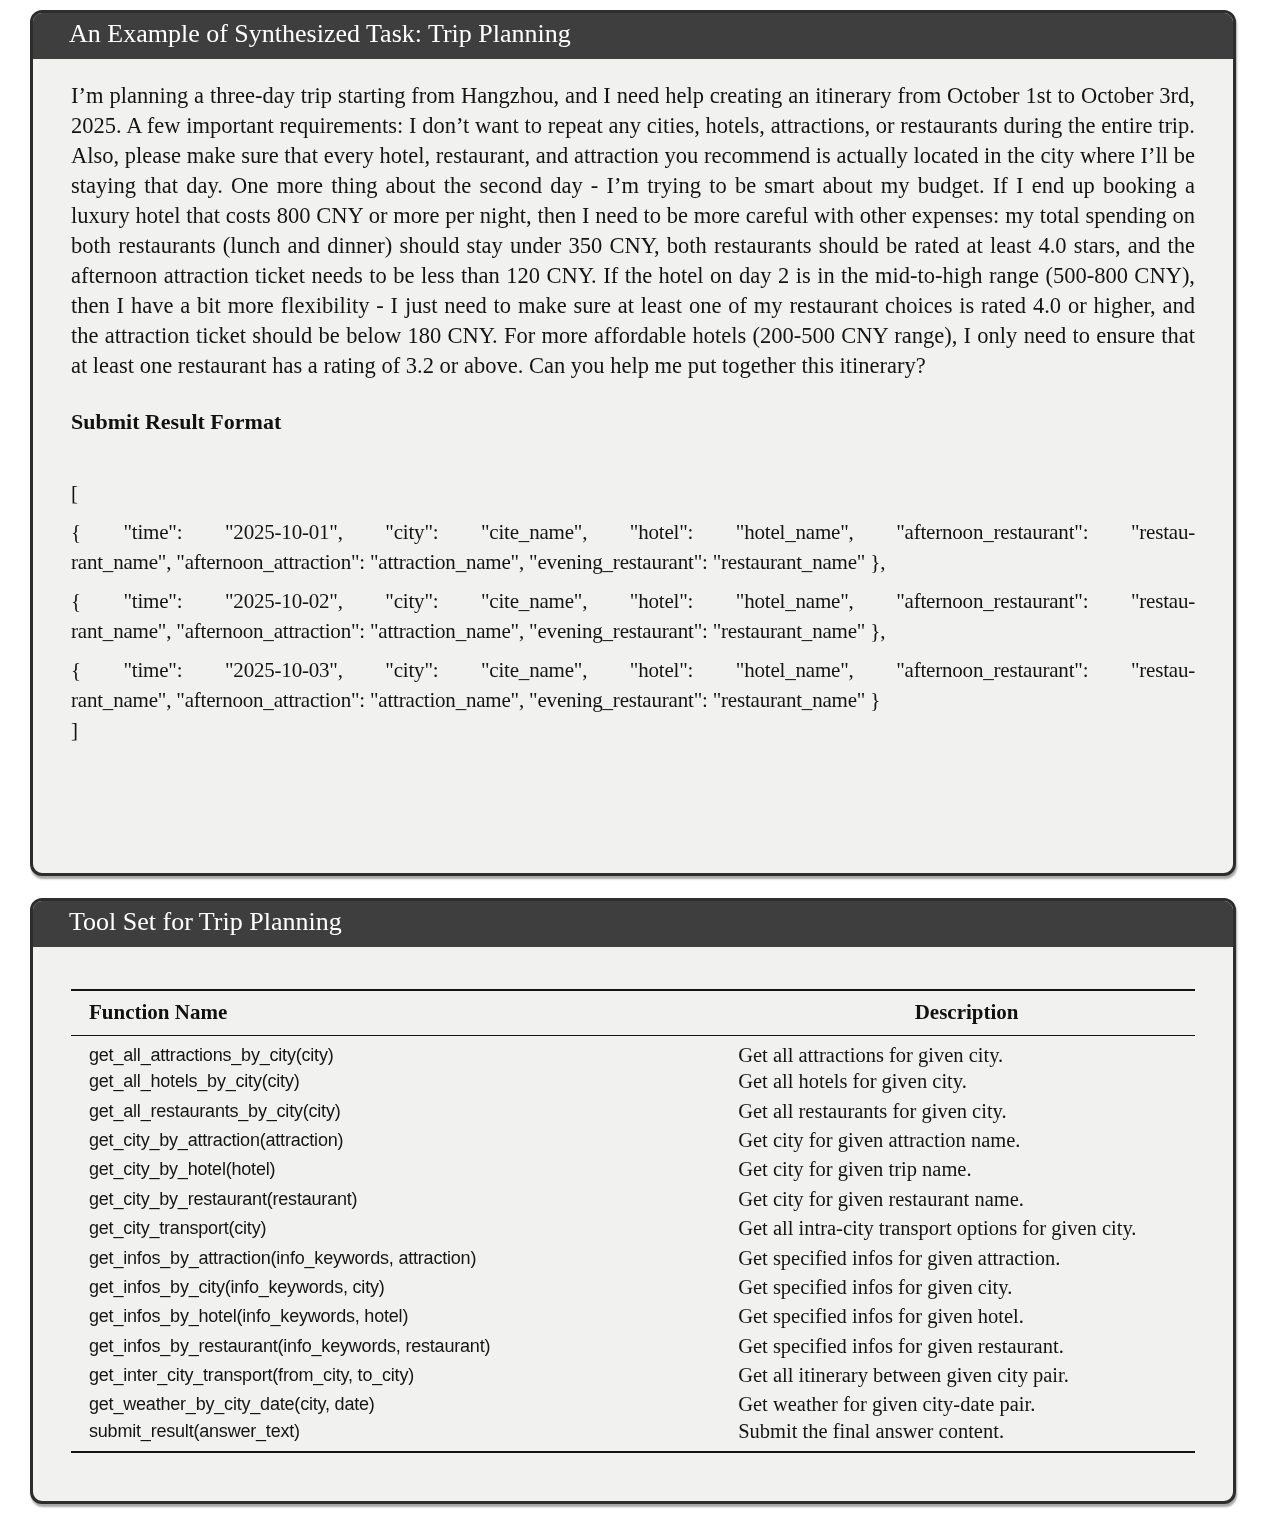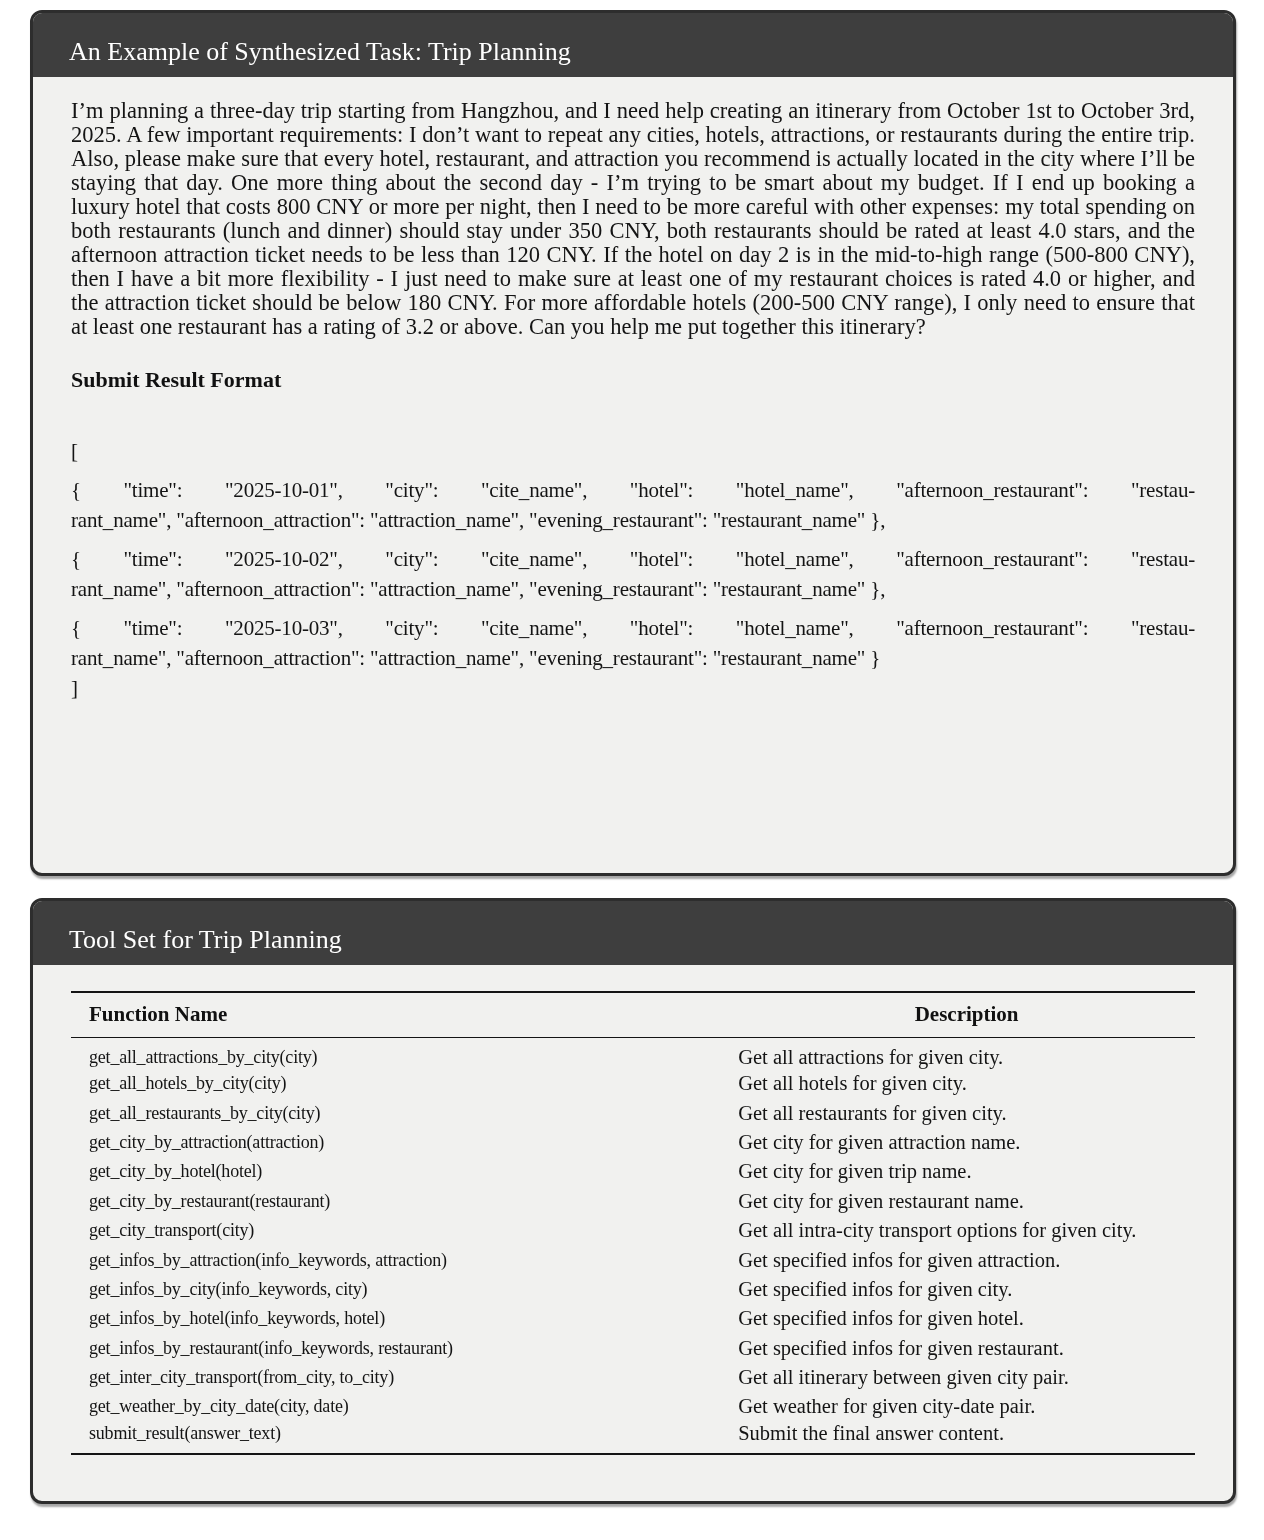--- a/index.html
+++ b/index.html
@@ -19,29 +19,29 @@
     box-shadow: 1px 3px 2px rgba(0,0,0,0.35);
     overflow: hidden;
   }
   .panel-task  { min-height: 866px; }
   .panel-tools { min-height: 606px; margin-top: 22px; }
   .panel-header {
     background: #3e3e3e;
     color: #ffffff;
     font-size: 26px;
     line-height: 28px;
-    padding: 25px 36px 11px 36px;
+    padding: 7px 36px 11px 36px;
   }
   .panel-body { padding: 22px 38px 24px 38px; }
 
   
   .task-text {
     margin: 0;
     font-size: 22.5px;
-    line-height: 24px;
+    line-height: 30px;
     text-align: justify;
     color: #141414;
   }
   .fmt-heading {
     margin: 27px 0 10px 0;
     font-size: 22px;
     line-height: 28px;
     font-weight: bold;
     color: #111;
   }
@@ -51,21 +51,21 @@
     line-height: 30px;
     letter-spacing: -0.2px;
     color: #141414;
   }
   .fmt-line.jfull { text-align: justify; text-align-last: justify; }
   .fmt-line.gap   { margin-top: 9px; }
 
   
   .tools-table {
     width: 100%;
-    margin-top: 4px;
+    margin-top: 20px;
     border-collapse: collapse;
     border-top: 2.5px solid #141414;
     border-bottom: 2.5px solid #141414;
   }
   .tools-table th {
     font-size: 21px;
     font-weight: bold;
     text-align: left;
     color: #111;
     padding: 9px 0 10px 18px;
@@ -73,21 +73,21 @@
   }
   .tools-table th.desc-h { padding-left: 4px; text-align: center; }
   .tools-table col.c-fn  { width: 59%; }
   .tools-table td {
     height: 29.4px;
     padding: 0;
     vertical-align: middle;
     color: #141414;
   }
   .tools-table td.fn {
-    font-family: Liberation Serif, serif;
+    font-family: Liberation Sans, sans-serif;
     font-size: 18px;
     letter-spacing: -0.2px;
     padding-left: 18px;
     white-space: nowrap;
   }
   .tools-table td.desc {
     font-size: 20.5px;
     padding-left: 4px;
     white-space: nowrap;
   }

